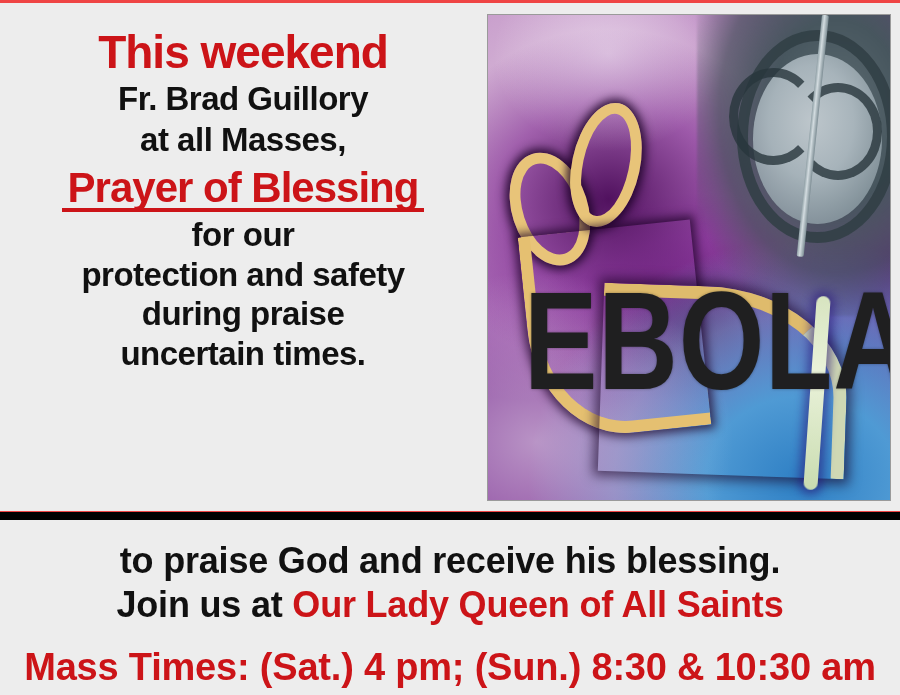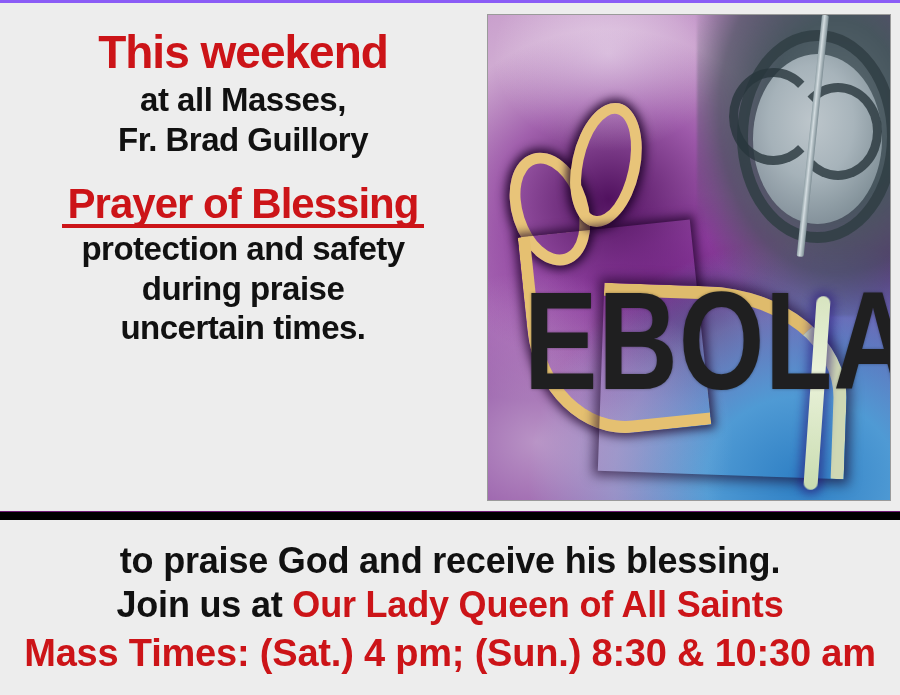--- a/index.html
+++ b/index.html
@@ -8,23 +8,23 @@
     background: #ffffff;
   }
   body {
     font-family: "Liberation Sans", sans-serif;
   }
 
   #poster {
     position: relative;
     width: 900px;
     height: 695px;
-    background: #701a75;
+    background: #ef4444;
     overflow: hidden;
-    border-top: 3px solid #8b5cf6;
+    border-top: 3px solid #ef4444;
     box-sizing: border-box;
   }
 
   
   #top-section {
     position: absolute;
     left: 0;
     top: 0;
     width: 900px;
     height: 508px;
@@ -43,21 +43,21 @@
   }
 
   .hline {
     display: block;
     line-height: 1.02;
     letter-spacing: -0.5px;
     white-space: nowrap;
   }
 
   .blk { color: #111111; }
-  .red { color: #cc1418; margin-top: 16px; }
+  .red { color: #cc1418; }
 
   .l-this      { font-size: 46px; font-weight: 800; margin-top: 2px; letter-spacing: -1px; }
   .l-masses    { font-size: 33px; font-weight: 800; margin-top: 7px; }
   .l-fr        { font-size: 33px; font-weight: 800; margin-top: 6px; }
   .l-willoffer { font-size: 33px; font-weight: 800; margin-top: 6px; }
   .l-prayer    { font-size: 42px; font-weight: 800; margin-top: 11px; letter-spacing: -1px; }
   .l-forour    { font-size: 33px; font-weight: 800; margin-top: 8px; }
   .l-protect   { font-size: 33px; font-weight: 800; margin-top: 6px; }
   .l-during    { font-size: 33px; font-weight: 800; margin-top: 6px; }
   .l-uncertain { font-size: 33px; font-weight: 800; margin-top: 6px; }
@@ -263,41 +263,42 @@
   .bline {
     display: block;
     white-space: nowrap;
     font-family: "Liberation Sans Narrow", "Liberation Sans", sans-serif;
     font-weight: 700;
     letter-spacing: -0.2px;
     line-height: 1.1;
   }
   .b-join  { font-size: 36px; margin-top: 4px; }
   .b-prais { font-size: 36px; margin-top: 7px; }
-  .b-mass  { font-size: 38px; margin-top: 9px; color: #cc1418; }
+  .b-mass  { font-size: 38px; margin-top: 23px; color: #cc1418; }
 </style>
 </head>
 <body>
 
 <div id="poster">
 
   <div id="top-section">
 
     <div id="text-column">
       <span class="hline red l-this">This weekend</span>
 
+      <span class="hline blk l-fr">Fr. Brad Guillory</span>
+
       <span class="hline blk l-masses">at all Masses,</span>
-
-      <span class="hline blk l-fr">Fr. Brad Guillory</span>
 
 
       <span class="hline l-prayer">
         <span class="underline-wrap red">Prayer of Blessing</span>
       </span>
 
+      <span class="hline blk l-forour">for our</span>
 
       <span class="hline blk l-protect">protection and safety</span>
 
       <span class="hline blk l-during">during praise</span>
 
       <span class="hline blk l-uncertain">uncertain times.</span>
     </div>
 
     <div id="photo-frame">
       <div id="photo">

